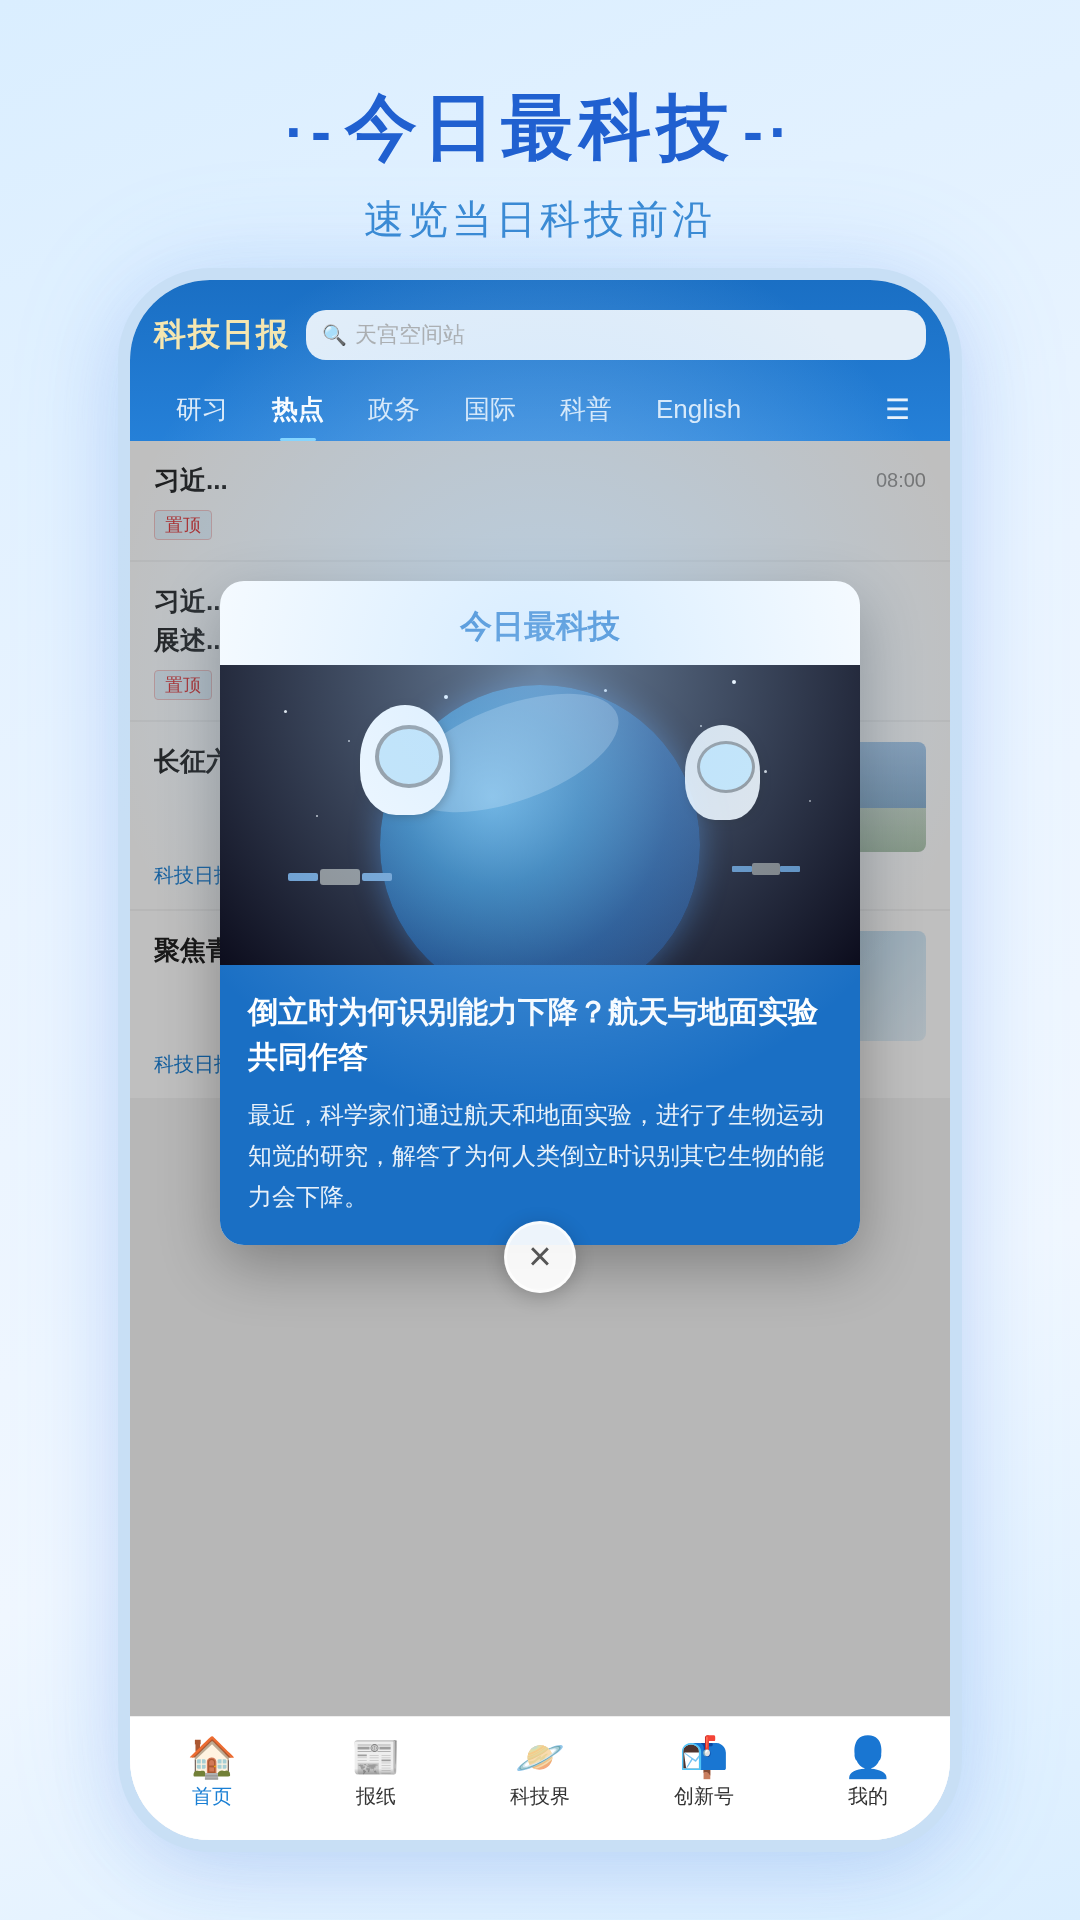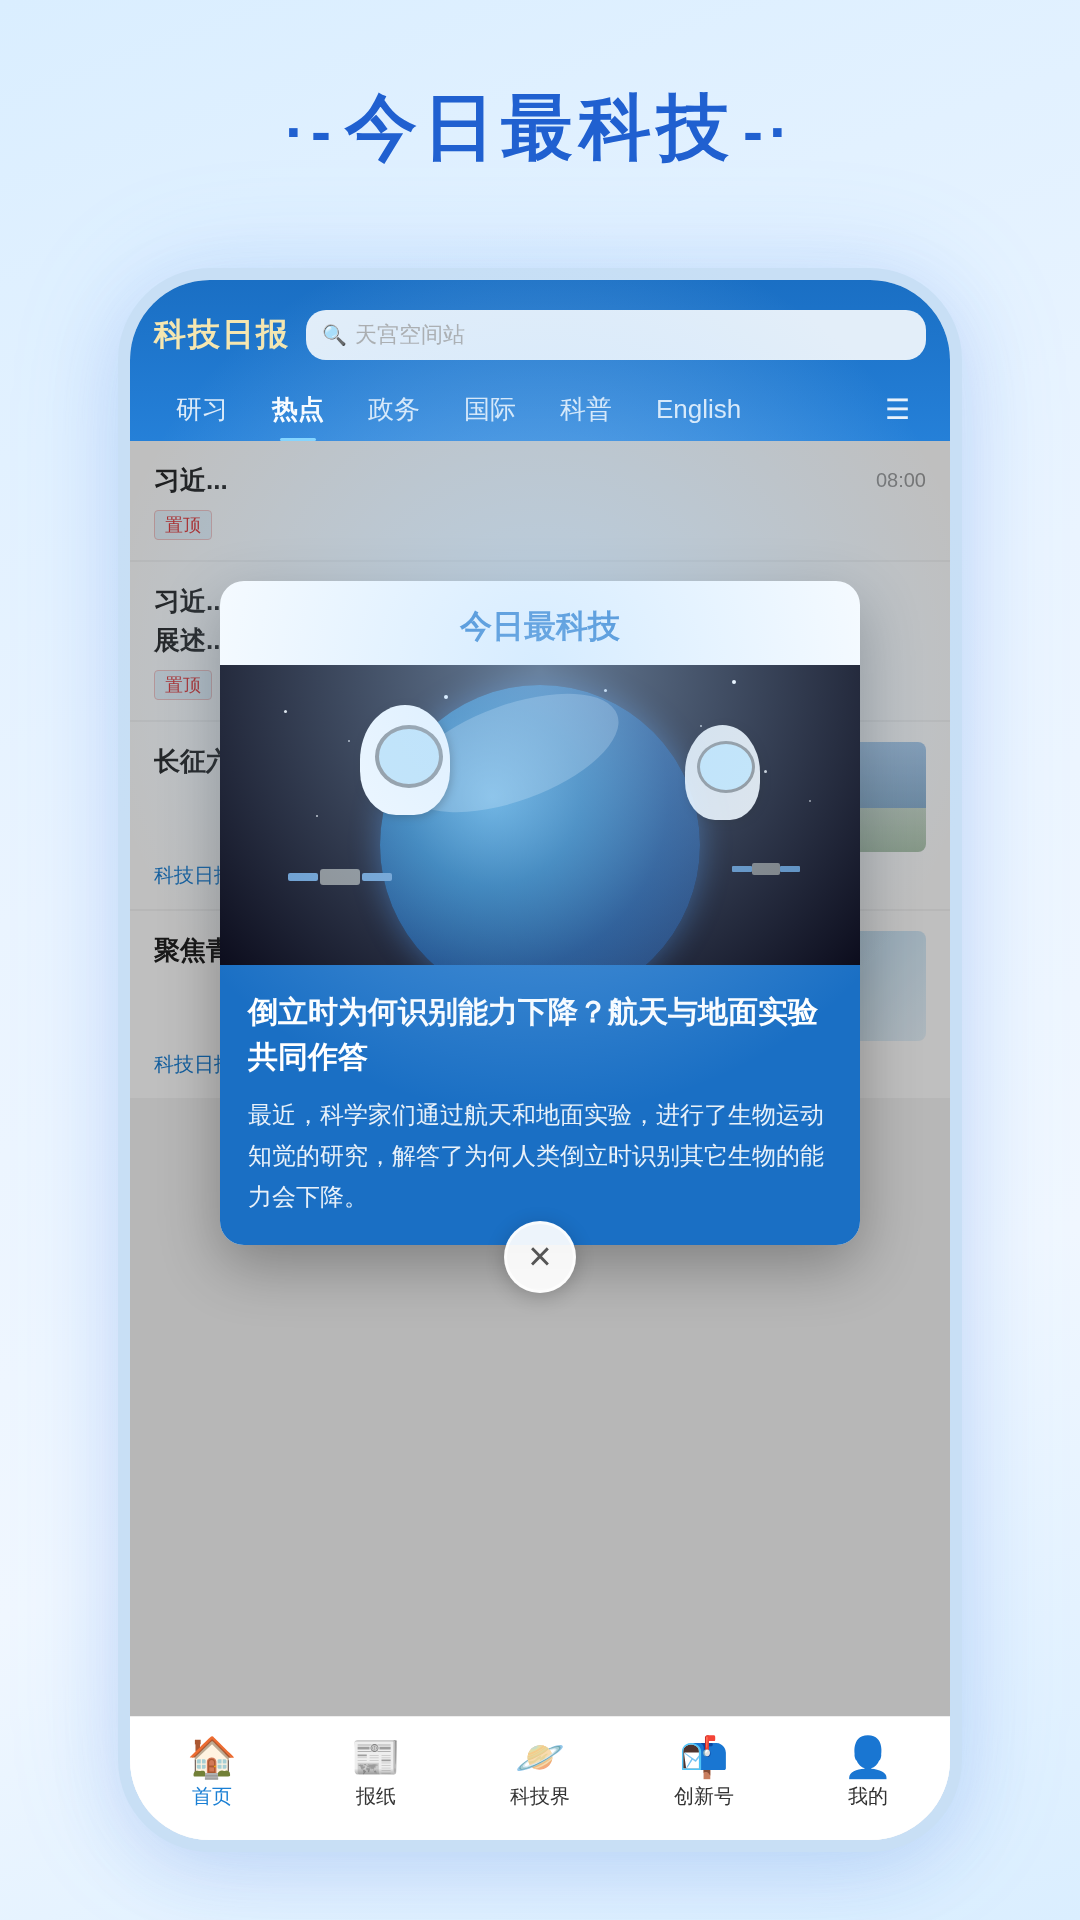--- a/index.html
+++ b/index.html
@@ -446,20 +446,21 @@
       margin-bottom: 2px;
     }
   </style>
 </head>
 <body>
 
 <div class="phone-glow"></div>
 
 <div class="top-section">
   <div class="main-title">今日最科技</div>
+  <div class="sub-title">速览当日科技前沿</div>
 </div>
 
 <div class="phone-mockup">
   <div class="app-content">
 
     <div class="app-header">
       <div class="header-top">
         <div class="app-logo-text">科技日报</div>
         <div class="search-bar">
           <span class="search-icon-small">🔍</span>

